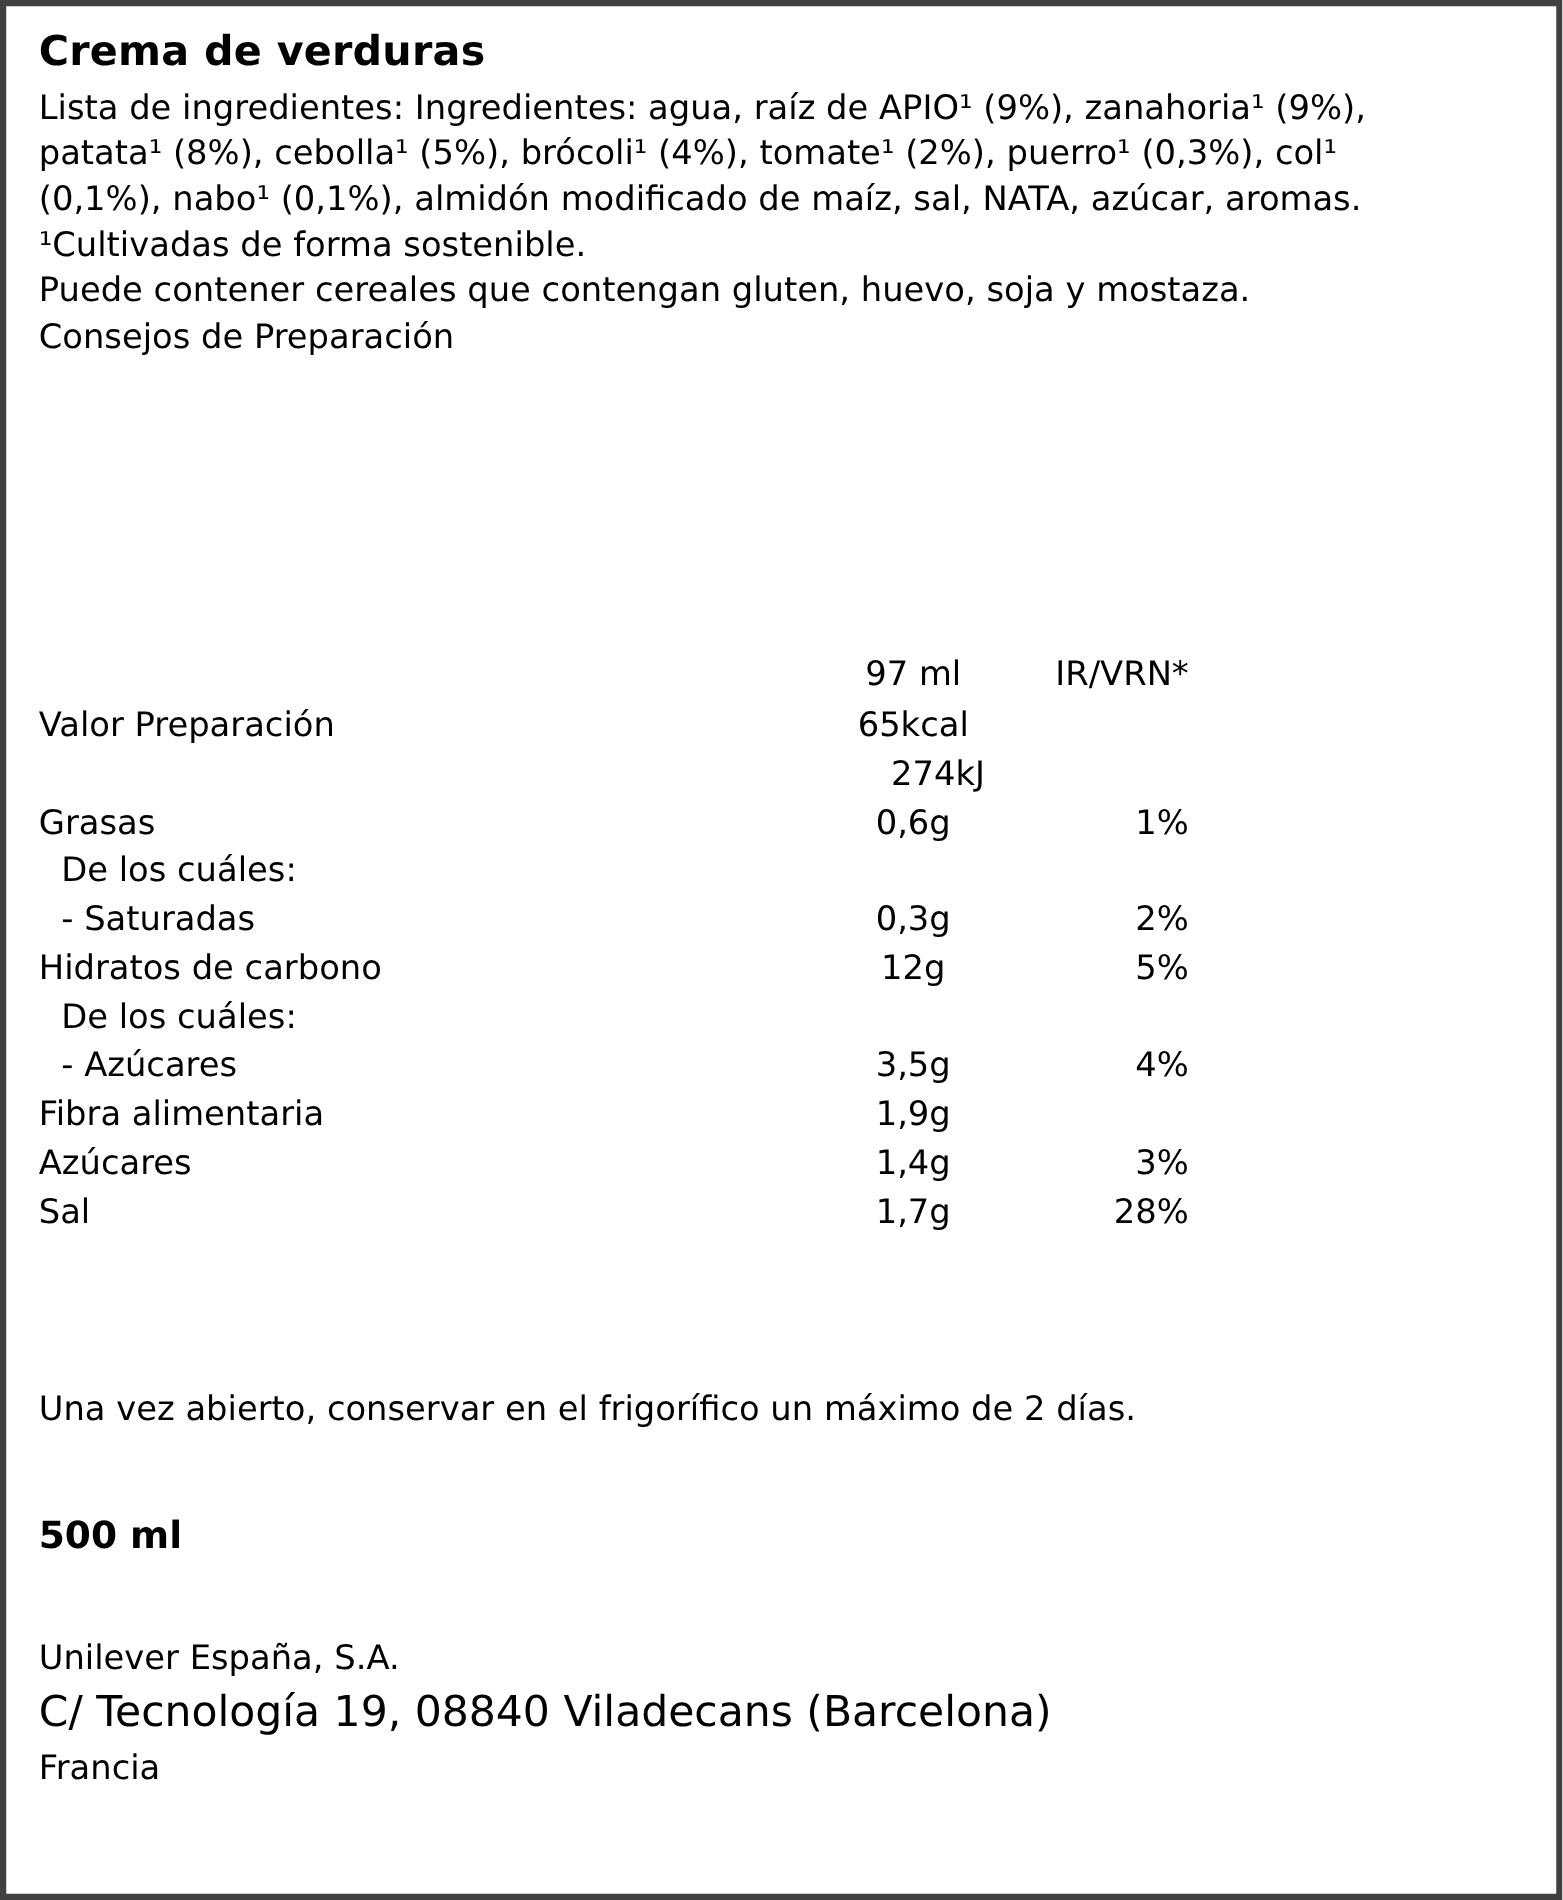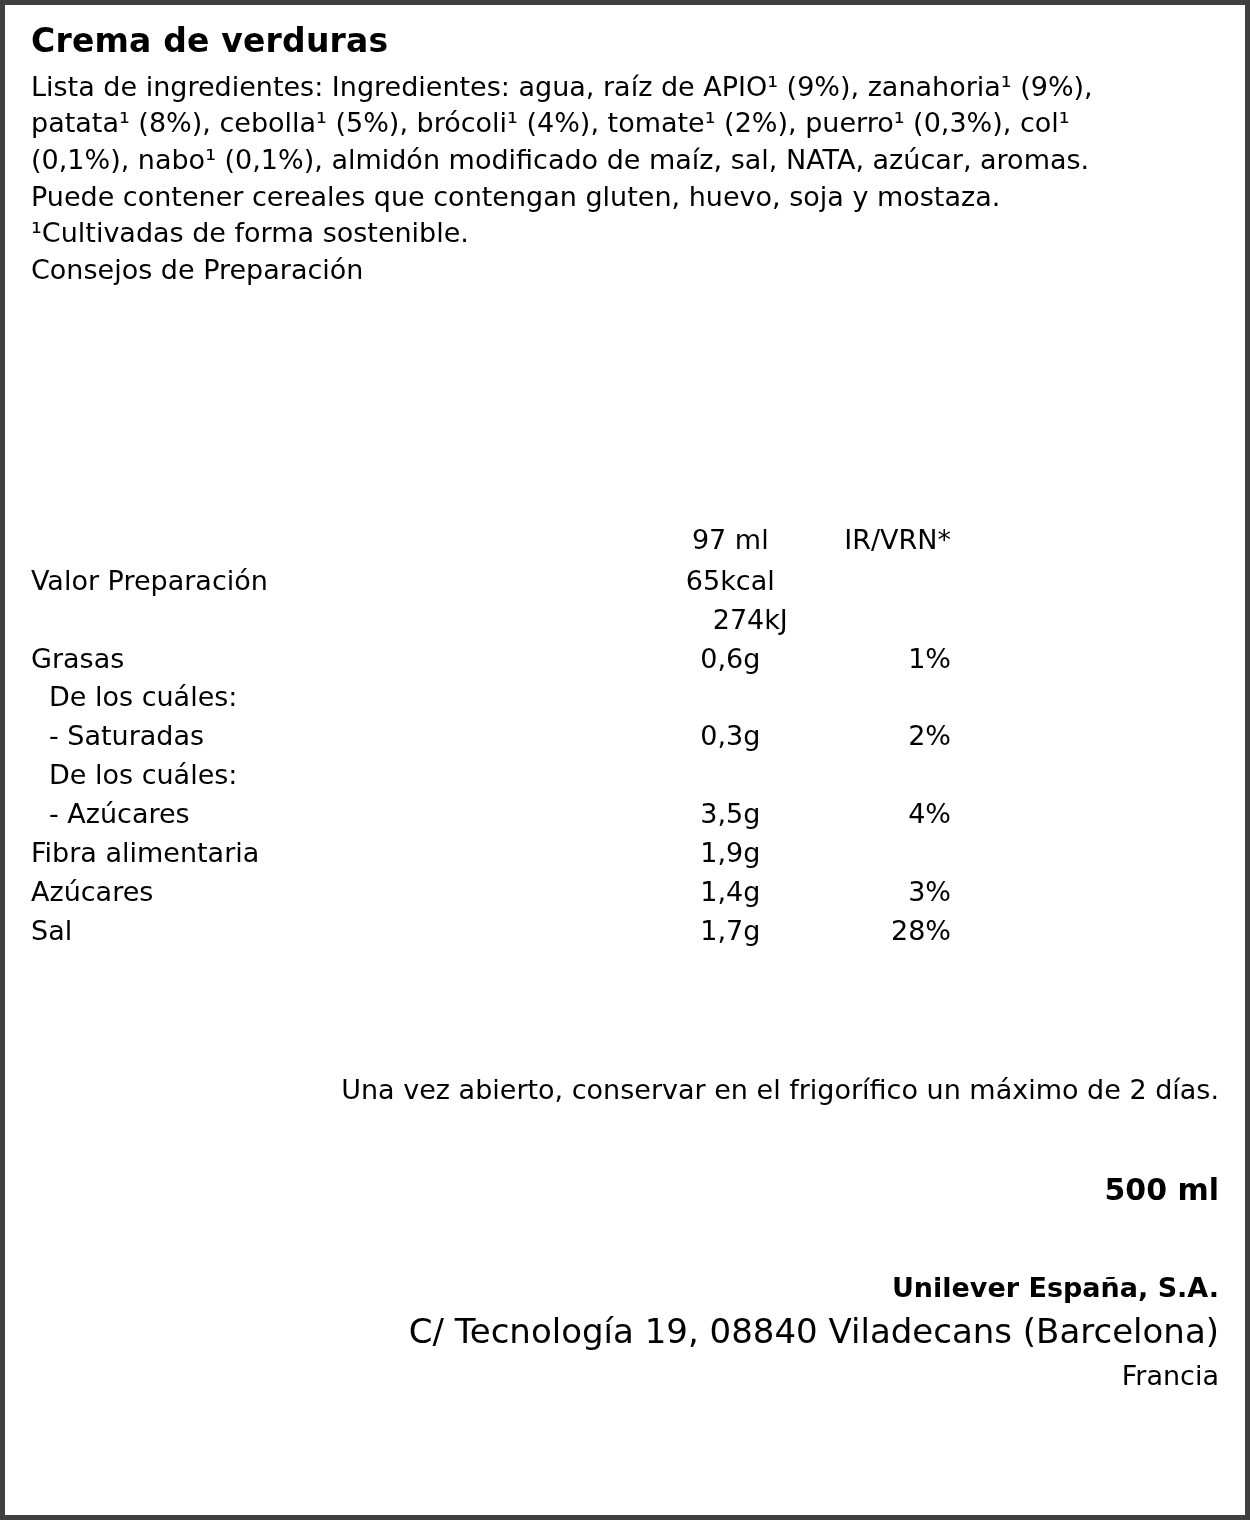--- a/index.html
+++ b/index.html
@@ -74,34 +74,33 @@
   }
   .indent1 {
     padding-left: 18px !important;
   }
   .kj-cell {
     text-align: right;
     padding-right: 44px !important;
   }
   .after-table {
     margin-top: 120px;
-    text-align: right;
   }
   .storage {
     font-size: 27px;
     line-height: 1.4;
   }
   .volume {
     font-size: 30px;
     font-weight: bold;
     margin-top: 64px;
   }
   .company {
     font-size: 27px;
-    font-weight: bold;
+    font-weight: normal;
     margin-top: 62px;
     line-height: 1.4;
   }
   .address {
     font-size: 34px;
     line-height: 1.45;
   }
   .country {
     font-size: 27px;
     line-height: 1.45;
@@ -112,22 +111,22 @@
 
 <div class="page">
   <div class="inner">
 
     <div class="product-title">Crema de verduras</div>
 
     <div class="ingredients">
       <p>Lista de ingredientes: Ingredientes: agua, raíz de APIO¹ (9%), zanahoria¹ (9%),</p>
       <p>patata¹ (8%), cebolla¹ (5%), brócoli¹ (4%), tomate¹ (2%), puerro¹ (0,3%), col¹</p>
       <p>(0,1%), nabo¹ (0,1%), almidón modificado de maíz, sal, NATA, azúcar, aromas.</p>
+      <p>¹Cultivadas de forma sostenible.</p>
       <p>Puede contener cereales que contengan gluten, huevo, soja y mostaza.</p>
-      <p>¹Cultivadas de forma sostenible.</p>
       <p class="prep-title">Consejos de Preparación</p>
     </div>
 
     <table class="nutrition">
       <tbody>
         <tr class="head-row">
           <td class="col-label"></td>
           <td class="col-value">97 ml</td>
           <td class="col-pct">IR/VRN*</td>
         </tr>
@@ -155,20 +154,25 @@
           <td class="col-value"></td>
           <td class="col-pct"></td>
         </tr>
 
         <tr>
           <td class="col-label indent1">- Saturadas</td>
           <td class="col-value">0,3g</td>
           <td class="col-pct">2%</td>
         </tr>
 
+        <tr>
+          <td class="col-label">Hidratos de  carbono</td>
+          <td class="col-value">12g</td>
+          <td class="col-pct">5%</td>
+        </tr>
 
         <tr>
           <td class="col-label indent1">De los cuáles:</td>
           <td class="col-value"></td>
           <td class="col-pct"></td>
         </tr>
 
         <tr>
           <td class="col-label indent1">- Azúcares</td>
           <td class="col-value">3,5g</td>

